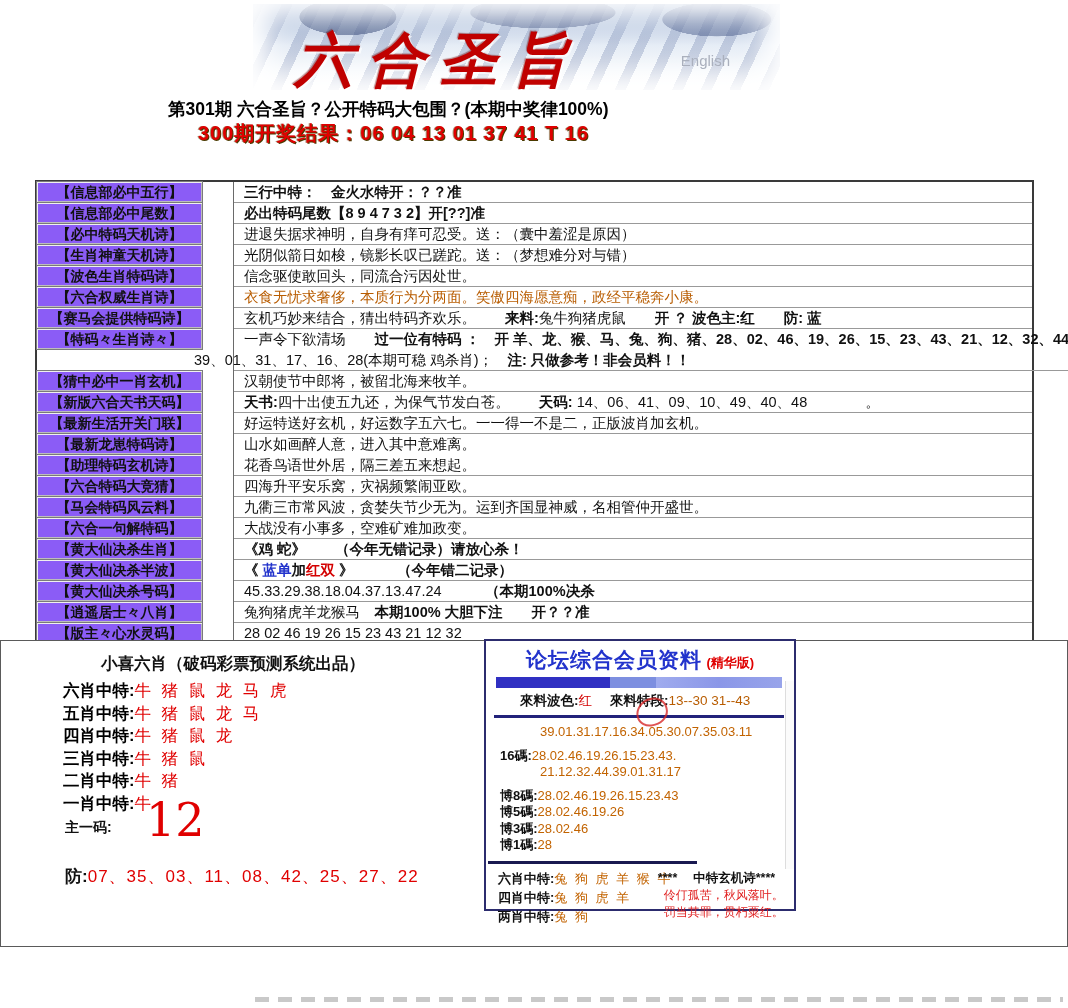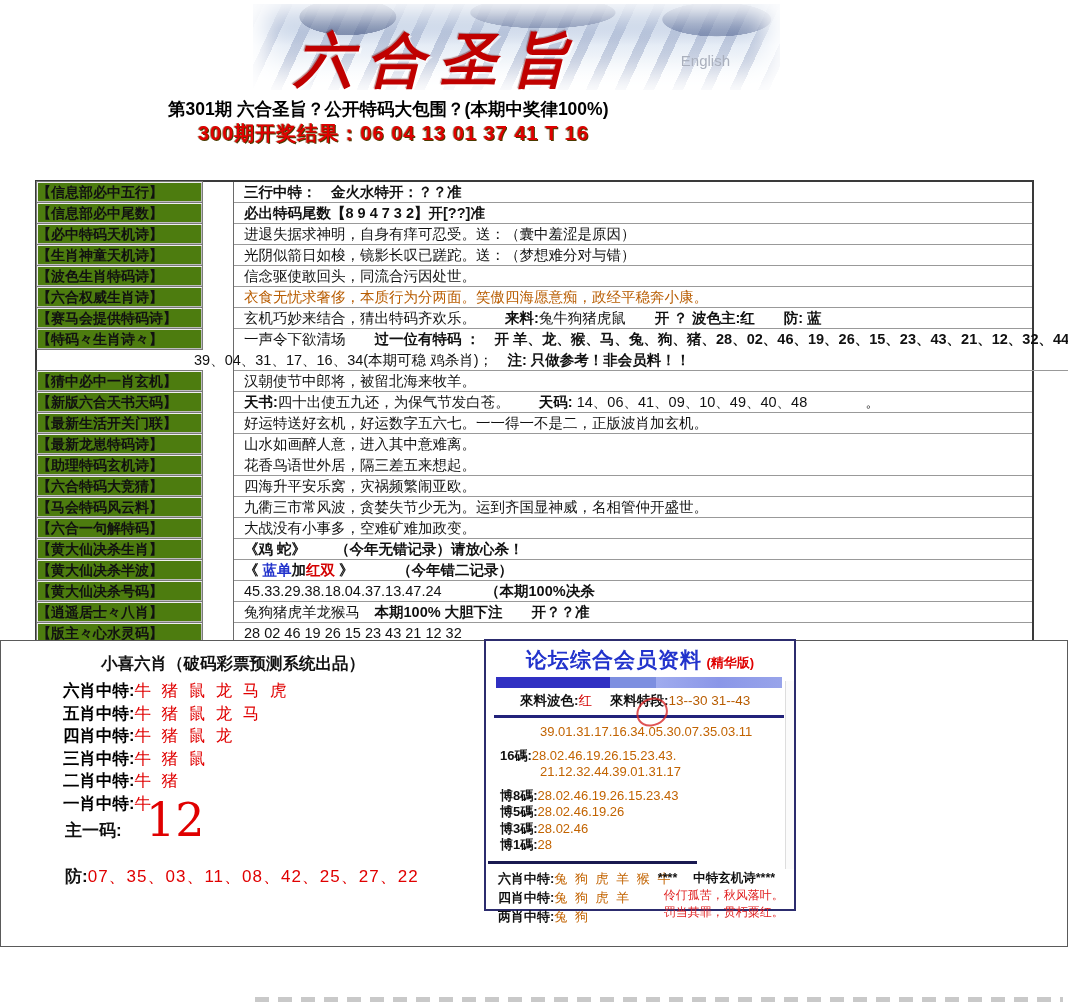--- a/index.html
+++ b/index.html
@@ -23,39 +23,39 @@
   .result-line{position:absolute;left:198px;top:120px;font-size:20px;font-weight:bold;color:#e00000;
     letter-spacing:1px;text-shadow:1px 1px 0 #4a3a00, -1px 0 0 rgba(80,60,0,.5);white-space:nowrap;}
 
   
   .main-table{position:absolute;left:35px;top:180px;width:995px;border:2px solid #3a3a3a;background:#fff;}
   .trow{display:flex;height:21px;align-items:stretch;}
   .trow.dbl{height:42px;}
   .lblcol{width:166px;flex:0 0 166px;display:flex;flex-direction:column;}
   .lbl{height:20px;line-height:20px;border:1px solid #7a7a7a;margin:-1px 0 0 -1px;
     box-shadow:inset 1px 1px 0 #efefef, inset -1px -1px 0 #bdbdbd;
-    font-weight:bold;font-size:14px;white-space:nowrap;overflow:hidden;background:#4d7c0f;}
+    font-weight:bold;font-size:14px;text-align:center;white-space:nowrap;overflow:hidden;background:#8b5cf6;}
   .spacer{width:30px;flex:0 0 30px;border-right:1px solid #6a6a6a;}
   .cnt{flex:1;padding-left:10px;border-bottom:1px solid #999;font-size:14.5px;line-height:21px;
     white-space:nowrap;overflow:visible;}
   .cline{height:21px;line-height:21px;}
   .outdent{position:relative;left:-50px;}
   .b{font-weight:bold;margin-top:29px;}
   .org{color:#b85c00;}
   .blue{color:#2233cc;}
   .red{color:#d40000;}
 
   
   .bottom{position:absolute;left:0;top:640px;width:1066px;height:305px;border:1px solid #5a5a5a;background:#fff;}
   .bl{position:absolute;left:0;top:0;width:482px;height:100%;}
   .bl-heading{position:absolute;left:100px;top:12px;font-size:16.5px;font-weight:bold;white-space:nowrap;}
   .bl-rows{position:absolute;left:62px;top:38px;font-size:16.5px;line-height:22.5px;}
   .bl-row .bl-label{font-weight:bold;color:#000;}
   .bl-row .bl-val{color:#e00000;letter-spacing:3px;}
-  .bl-main{position:absolute;left:64px;top:178px;font-size:17px;font-weight:bold;}
+  .bl-main{position:absolute;left:64px;top:178px;font-size:14px;font-weight:bold;}
   .bl-main-val{position:absolute;left:145px;top:152px;font-family:"DejaVu Serif",serif;
     font-size:46px;color:#e00000;font-weight:normal;}
   .bl-defend{position:absolute;left:64px;top:224px;font-size:17px;white-space:nowrap;}
   .bl-defend .bl-label{font-weight:bold;}
   .bl-defend .bl-val{color:#e00000;letter-spacing:1px;}
 
   
   .mb{position:absolute;left:483px;top:-2px;width:308px;height:268px;border:2px solid #2c2c6e;background:#fff;}
   .mb-scroll{position:absolute;right:0;top:40px;bottom:40px;width:8px;background:#fbfbfb;border-left:1px solid #ddd;}
   .mb-title{ text-align:center;margin-top:5px;white-space:nowrap;}
@@ -155,21 +155,21 @@
       <div class="cnt"><span>玄机巧妙来结合，猜出特码齐欢乐。　　</span><span class="b">来料:</span><span>兔牛狗猪虎鼠</span><span class="b">　　开 ？ 波色主:红　　防: 蓝</span></div>
     </div>
 
     <div class="trow dbl">
       <div class="lblcol">
           <div class="lbl">【特码々生肖诗々】</div>
         </div>
       <div class="spacer"></div>
       <div class="cnt">
         <div class="cline"><span>一声令下欲清场　　</span><span class="b">过一位有特码 ：　开 羊、龙、猴、马、兔、狗、猪、28、02、46、19、26、15、23、43、21、12、32、44</span></div>
-        <div class="cline outdent"><span>39、04、31、17、16、34(本期可稳 鸡杀肖)；　</span><span class="b">注: 只做参考！非会员料！！</span></div>
+        <div class="cline outdent"><span>39、01、31、17、16、28(本期可稳 鸡杀肖)；　</span><span class="b">注: 只做参考！非会员料！！</span></div>
       </div>
     </div>
 
     <div class="trow">
       <div class="lblcol">
           <div class="lbl">【猜中必中一肖玄机】</div>
         </div>
       <div class="spacer"></div>
       <div class="cnt"><span>汉朝使节中郎将，被留北海来牧羊。</span></div>
     </div>

